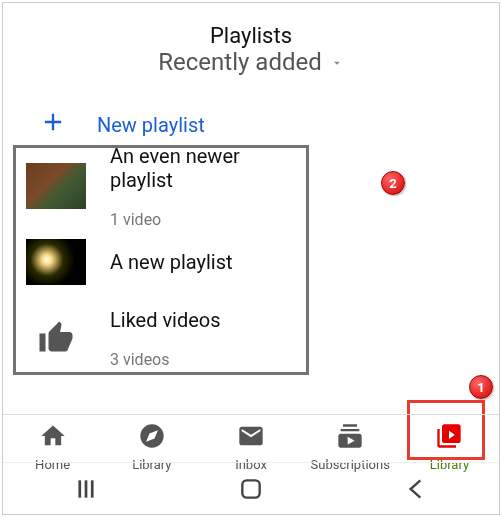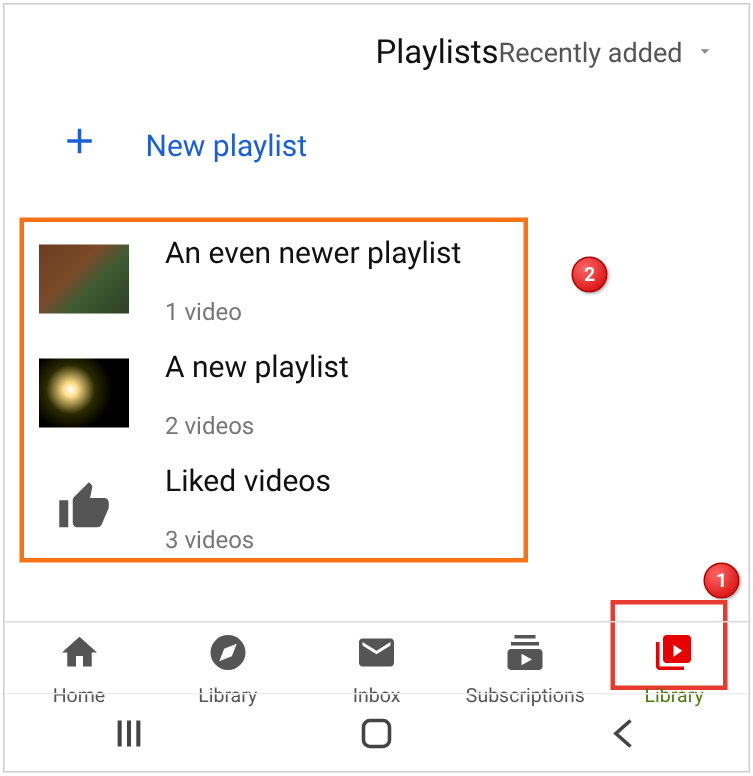--- a/index.html
+++ b/index.html
@@ -1,25 +1,25 @@
 <!DOCTYPE html>
 <html><head>
 <meta charset="utf-8">
 <style>
   * { box-sizing: border-box; margin: 0; padding: 0; }
   html, body { width: 502px; height: 517px; font-family: Roboto, Arial, sans-serif; background: #fff; }
   .screen { width: 498px; height: 513px; margin: 2px; position: relative; background: #fff; border: 1px solid #ccc;}
-  .header { display: flex; align-items: center; justify-content: flex-end; padding: 20px 22px 10px 22px; }
+  .header { display: flex; align-items: center; justify-content: flex-start; padding: 20px 22px 10px 22px; flex-direction: column; }
   .header-title { font-size: 22px; color: #111; font-weight: 400; }
-  .sort { display: flex; align-items: center; color: #555; font-size: 18px; }
+  .sort { display: flex; align-items: center; color: #555; font-size: 24px; }
   .sort-arrow-icon { margin-left: 8px; color: #888; }
   .new-playlist { display: flex; align-items: center; padding: 22px 22px 22px 36px; }
   .plus-icon { color: #1a5fd6; font-size: 30px; font-weight: 300; line-height: 1; }
   .new-playlist-label { color: #1a5fd6; font-size: 20px; margin-left: 30px; }
-  .playlist-box { position: absolute; left: 10px; top: 142px; width: 339px; height: 230px; border: 3px solid #f97316; }
+  .playlist-box { position: absolute; left: 10px; top: 142px; width: 296px; height: 230px; border: 3px solid #737373; }
   .playlist-row { display: flex; align-items: center; height: 76px; padding-left: 10px; }
   .thumb { width: 60px; height: 46px; flex: none; margin-right: 24px; }
   .thumb-mountain { background: linear-gradient(135deg, #6b3d1f 0%, #7a4a2a 40%, #3f5b33 60%, #2d4025 100%); }
   .thumb-light { background: radial-gradient(circle at 35% 45%, #fff 0%, #ffdd88 10%, #2a2a00 35%, #000 60%); }
   .thumb-like { display: flex; align-items: center; justify-content: center; }
   .thumb-like svg { fill: #555; }
   .playlist-info { display: flex; flex-direction: column; }
   .playlist-title { font-size: 20px; color: #111; }
   .playlist-count { font-size: 16px; color: #777; margin-top: 18px; }
   .badge { position: absolute; width: 24px; height: 24px; border-radius: 50%; background: radial-gradient(circle at 35% 30%, #ff6666, #d00000); border: 1px solid #a00; display: flex; align-items: center; justify-content: center; color: #fff; font-size: 13px; font-weight: bold; box-shadow: 1px 1px 2px rgba(0,0,0,0.3);}
@@ -67,21 +67,20 @@
       <div class="thumb thumb-mountain"></div>
       <div class="playlist-info">
         <div class="playlist-title">An even newer playlist</div>
         <div class="playlist-count">1 video</div>
       </div>
     </div>
     <div class="playlist-row">
       <div class="thumb thumb-light"></div>
       <div class="playlist-info">
         <div class="playlist-title">A new playlist</div>
-        <div class="playlist-count">2 videos</div>
       </div>
     </div>
     <div class="playlist-row">
       <div class="thumb thumb-like">
         <svg width="36" height="36" viewBox="0 0 24 24">
             <path d="M1 21h4V9H1v12zm22-11c0-1.1-.9-2-2-2h-6.31l.95-4.57.03-.32c0-.41-.17-.79-.44-1.06L14.17 1 7.59 7.59C7.22 7.95 7 8.45 7 9v10c0 1.1.9 2 2 2h9c.83 0 1.54-.5 1.84-1.22l3.02-7.05c.09-.23.14-.47.14-.73v-2z"></path>
           </svg>
       </div>
       <div class="playlist-info">
         <div class="playlist-title">Liked videos</div>

